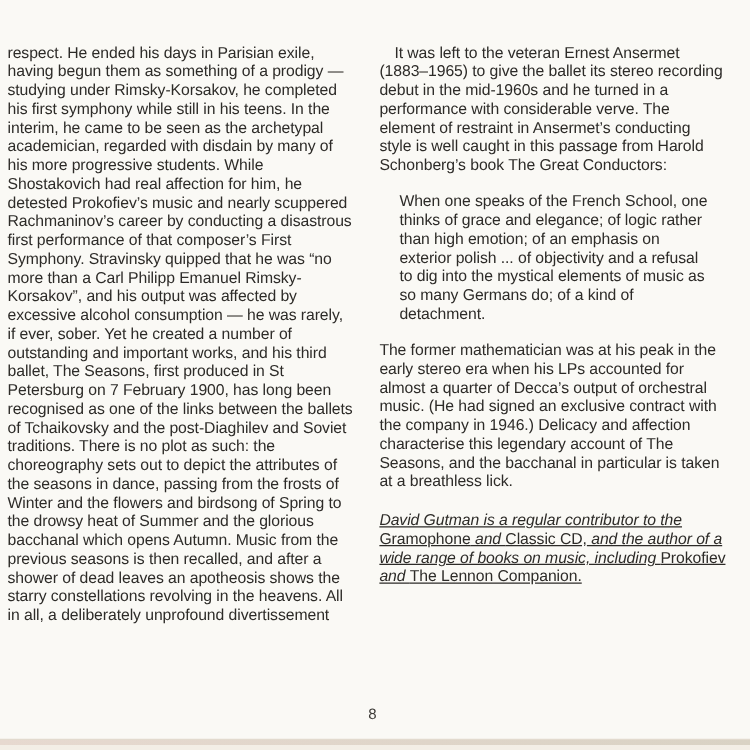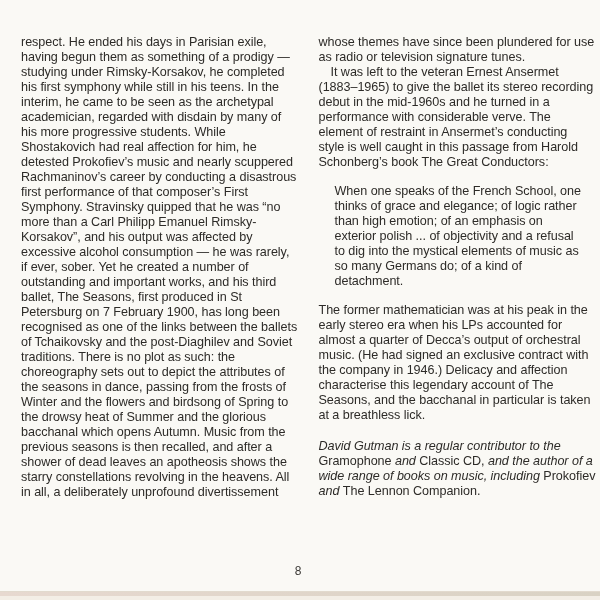--- a/index.html
+++ b/index.html
@@ -10,39 +10,39 @@
   }
   .page {
     position: relative;
     width: 600px; height: 600px;
     background: var(--paper, #faf9f5);
     color: var(--ink, #2d2b28);
     overflow: hidden;
   }
   .columns {
     position: absolute;
-    top: 35px; left: 21px;
+    top: 35px; left: 6px;
     width: 575px;
     display: flex;
     gap: 20px;
   }
   .col {
     width: 280px;
     font-size: 12.6px;
     line-height: 15px;
     letter-spacing: -0.05px;
     text-align: left;
   }
   .col p { margin: 0; }
   .col p.indent { text-indent: 12px; }
   .col blockquote {
     margin: 14px 12px 14px 0;
     padding-left: 16px;
   }
-  .col p.bio { margin-top: 16px; font-style: italic; }
+  .col p.bio { margin-top: 16px; font-style: italic; text-decoration: underline; }
   .col p.bio .rm { font-style: normal; }
   span.it { }
   .page-number {
     position: absolute;
     top: 564px; left: 0;
     width: 596px;
     text-align: center;
     font-size: 12px;
     color: #3c3a37;
   }
@@ -64,21 +64,20 @@
 <body>
 
 <div class="page">
   <div class="columns">
 
     <div class="col">
       <p><span>respect. He ended his days in Parisian exile, having begun them as something of a prodigy — studying under Rimsky-Korsakov, he completed his first symphony while still in his teens. In the interim, he came to be seen as the archetypal academician, regarded with disdain by many of his more progressive students. While Shostakovich had real affection for him, he detested Prokofiev’s music and nearly scuppered Rachmaninov’s career by conducting a disastrous first performance of that composer’s First Symphony. Stravinsky quipped that he was “no more than a Carl Philipp Emanuel Rimsky-Korsakov”, and his output was affected by excessive alcohol consumption — he was rarely, if ever, sober. Yet he created a number of outstanding and important works, and his third ballet, </span><span class="it">The Seasons</span><span>, first produced in St Petersburg on 7 February 1900, has long been recognised as one of the links between the ballets of Tchaikovsky and the post-Diaghilev and Soviet traditions. There is no plot as such: the choreography sets out to depict the attributes of the seasons in dance, passing from the frosts of Winter and the flowers and birdsong of Spring to the drowsy heat of Summer and the glorious bacchanal which opens Autumn. Music from the previous seasons is then recalled, and after a shower of dead leaves an apotheosis shows the starry constellations revolving in the heavens. All in all, a deliberately unprofound </span><span class="it">divertissement</span></p>
     </div>
 
     <div class="col">
-      <p><span>whose themes have since been plundered for use as radio or television signature tunes.</span></p>
       <p class="indent"><span>It was left to the veteran Ernest Ansermet (1883–1965) to give the ballet its stereo recording debut in the mid-1960s and he turned in a performance with considerable verve. The element of restraint in Ansermet’s conducting style is well caught in this passage from Harold Schonberg’s book </span><span class="it">The Great Conductors</span><span>:</span></p>
       <blockquote><span>When one speaks of the French School, one thinks of grace and elegance; of logic rather than high emotion; of an emphasis on exterior polish ... of objectivity and a refusal to dig into the mystical elements of music as so many Germans do; of a kind of detachment.</span></blockquote>
       <p><span>The former mathematician was at his peak in the early stereo era when his LPs accounted for almost a quarter of Decca’s output of orchestral music. (He had signed an exclusive contract with the company in 1946.) Delicacy and affection characterise this legendary account of </span><span class="it">The Seasons</span><span>, and the bacchanal in particular is taken at a breathless lick.</span></p>
       <p class="bio"><span>David Gutman is a regular contributor to the </span><span class="rm">Gramophone</span><span> and </span><span class="rm">Classic CD,</span><span> and the author of a wide range of books on music, including </span><span class="rm">Prokofiev</span><span> and </span><span class="rm">The Lennon Companion.</span></p>
     </div>
 
   </div>
 
   <div class="page-number">8</div>
 

